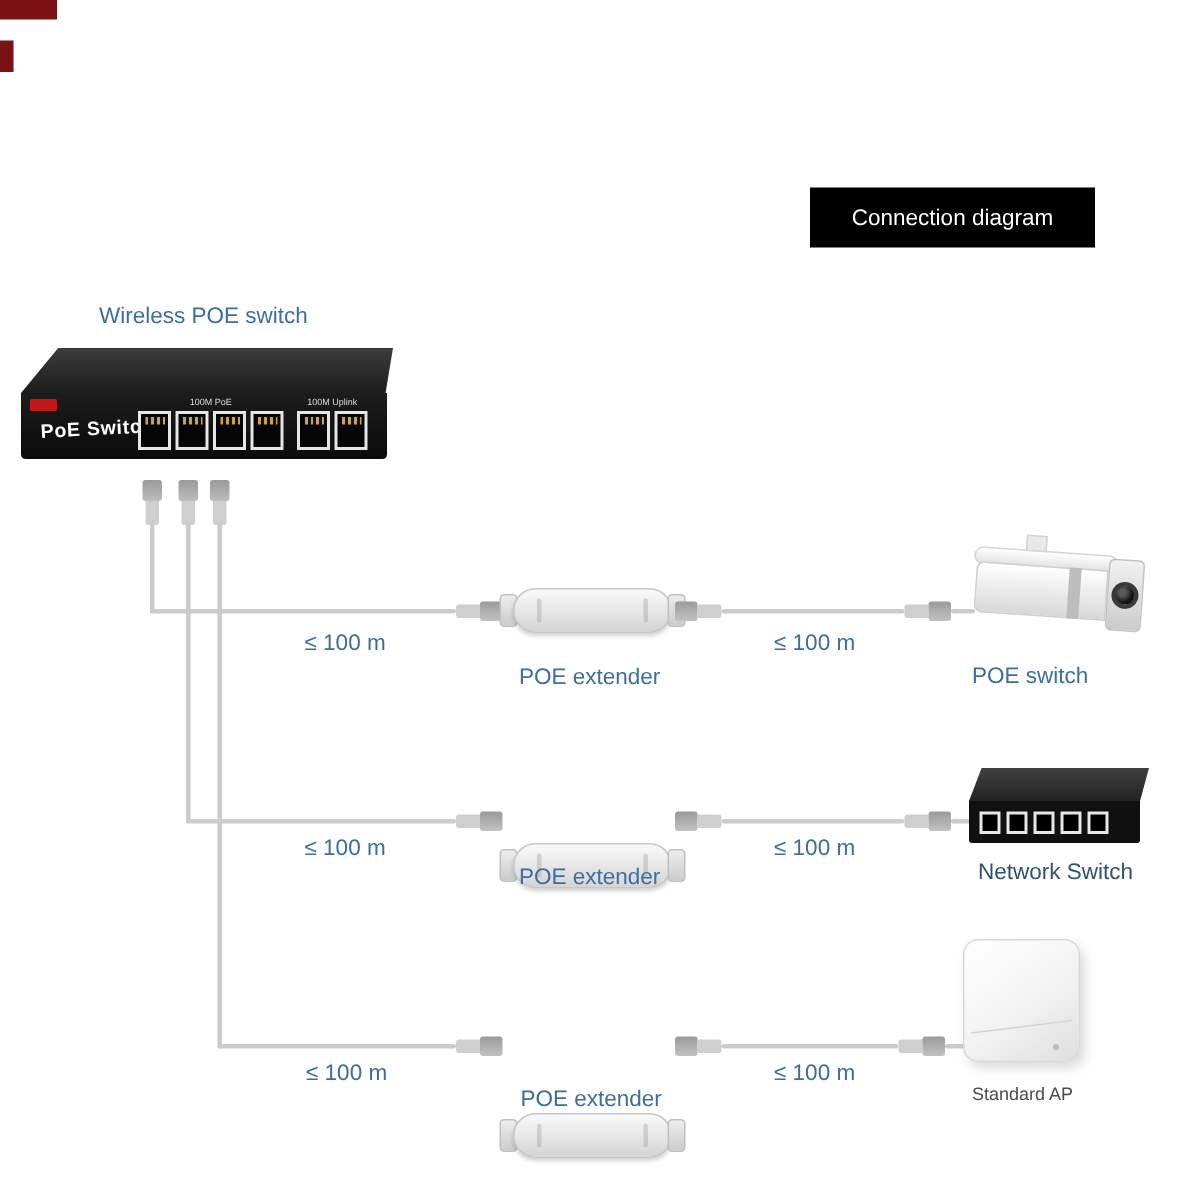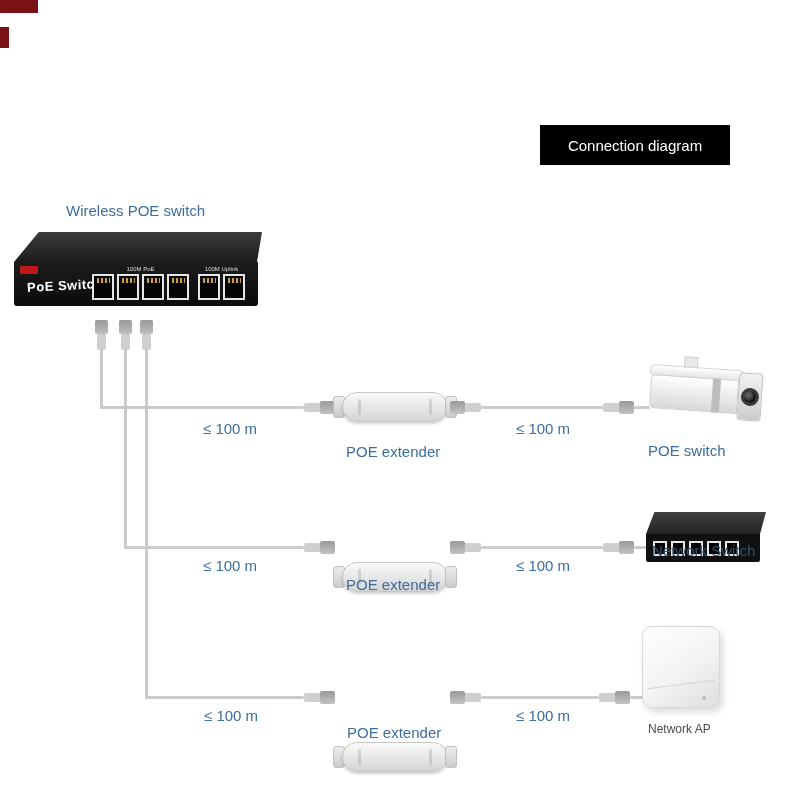--- a/index.html
+++ b/index.html
@@ -219,21 +219,21 @@
   <div class="abs ns" style="left:646px; top:512px;">
     <div class="ns-top"></div>
     <div class="ns-front">
       <div class="ns-port"></div>
       <div class="ns-port"></div>
       <div class="ns-port"></div>
       <div class="ns-port"></div>
       <div class="ns-port"></div>
     </div>
   </div>
-  <div class="abs lbl lbl-dark" style="left:652px; top:542px;">Network Switch</div>
+  <div class="abs lbl lbl-dark" style="left:652px; top:573px;">Network Switch</div>
 
   <div class="abs cable" style="left:145px; top:696px; width:159px; height:3px;"></div>
   <div class="abs plugh" style="left:304px; top:691px;">
     <div class="plugh-boot"></div>
       <div class="plugh-metal"></div>
   </div>
   <div class="abs extender" style="left:342px; top:682px;">
     <div class="ext-cap cap-l"></div>
       <div class="ext-body"></div>
       <div class="ext-cap cap-r"></div>
@@ -253,15 +253,15 @@
 
   <div class="abs lbl" style="left:204px; top:707px;">≤ 100 m</div>
   <div class="abs lbl" style="left:347px; top:724px;">POE extender</div>
   <div class="abs lbl" style="left:516px; top:707px;">≤ 100 m</div>
 
   <div class="abs ap" style="left:642px; top:626px;">
     <div class="ap-body"></div>
     <div class="ap-line"></div>
     <div class="ap-dot"></div>
   </div>
-  <div class="abs lbl lbl-gray" style="left:648px; top:722px;">Network AP</div>
+  <div class="abs lbl lbl-gray" style="left:648px; top:722px;">Standard AP</div>
 
 </div>
 
 </body></html>

